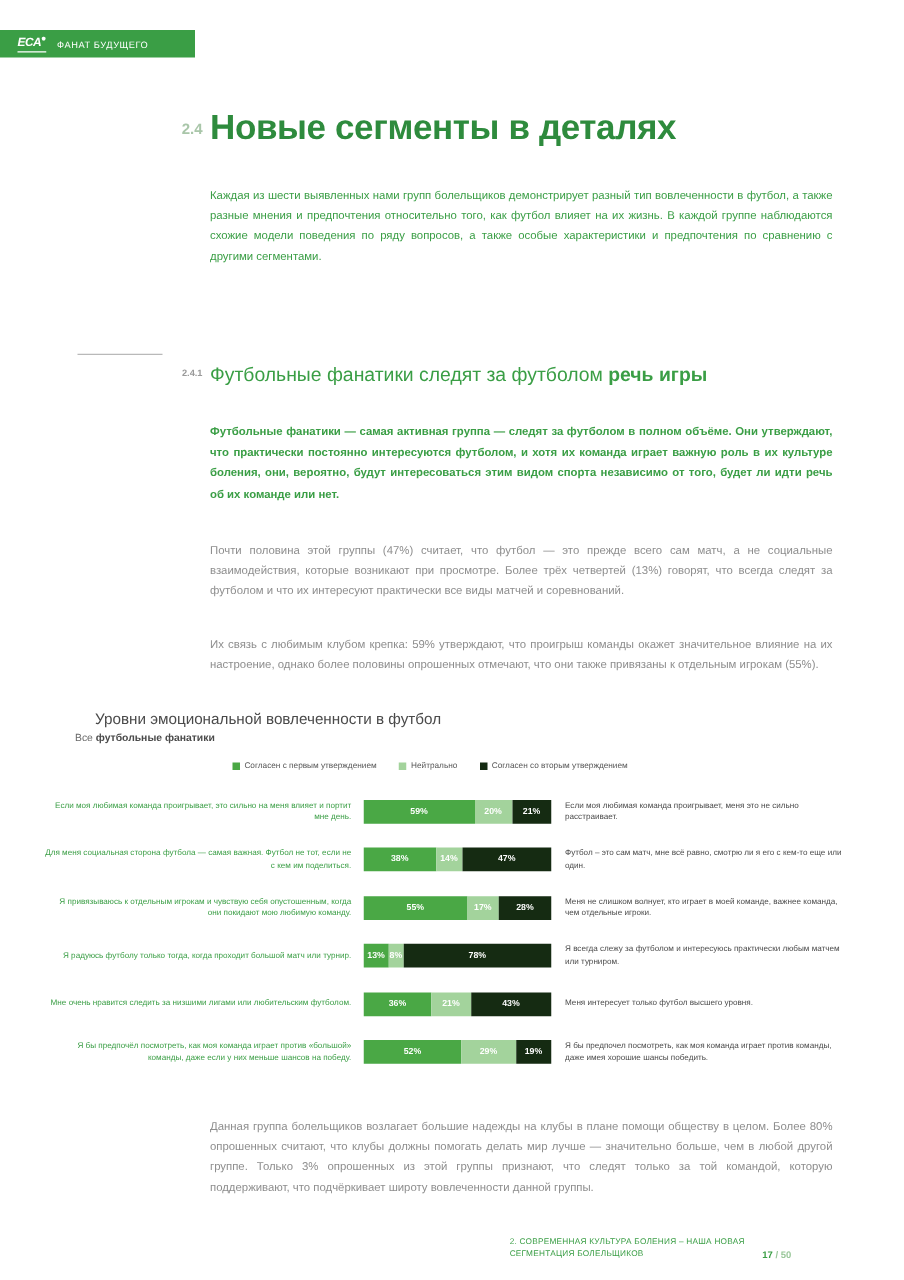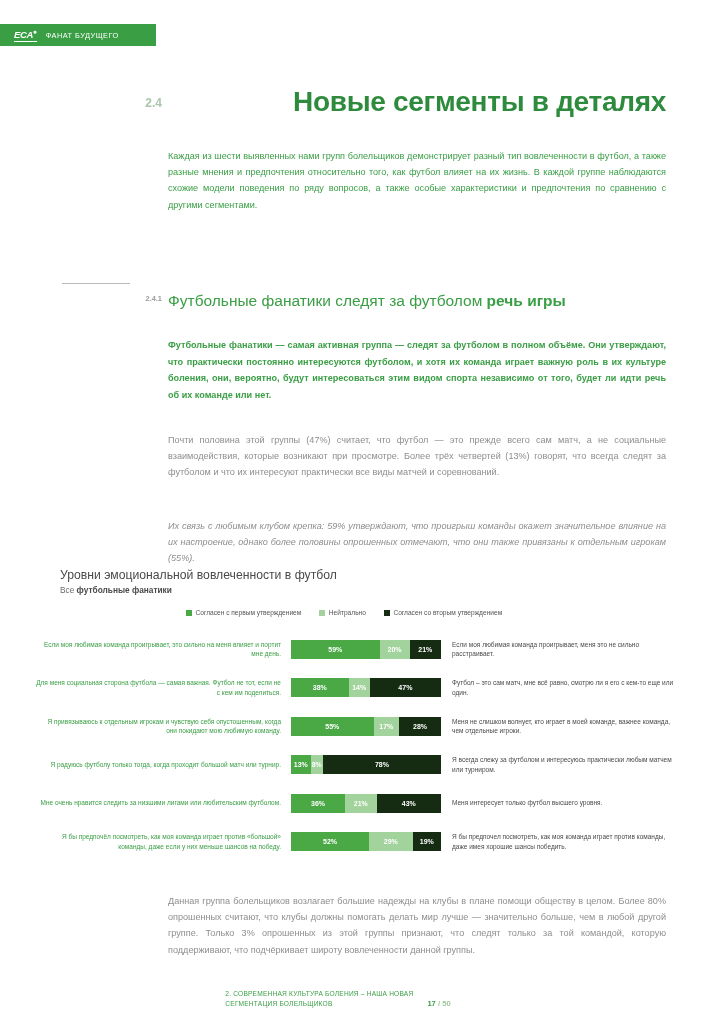--- a/index.html
+++ b/index.html
@@ -49,21 +49,21 @@
   }
   .header-title {
     margin-left: 9px;
     font-size: 7.4px;
     color: #ffffff;
     letter-spacing: 0.45px;
   }
 
   
   .num-col  { position: absolute; left: 60px;  width: 102px; text-align: right; }
-  .body-col { position: absolute; left: 168px; width: 498px; text-align: right; }
+  .body-col { position: absolute; left: 168px; width: 498px; }
 
   
   .chapter-num {
     top: 96px;
     font-size: 12px;
     color: #a9c6a9;
     font-weight: bold;
   }
   .chapter-title {
     top: 86px;
@@ -117,27 +117,27 @@
     font-size: 15.5px;
     line-height: 25px;
     color: #3a9e45;
     text-align: justify;
     font-weight: normal;
   }
   .sub-head b { font-weight: bold; }
 
   .para-bold-green { top: 337px; }
   .para-g1 { top: 432px; }
-  .para-g2 { top: 518px; font-style: italic; }
+  .para-g2 { top: 507px; }
   .para-g3 { top: 893px; }
 
   
   .chart-title {
     position: absolute;
-    left: 60px;
+    left: 76px;
     top: 568px;
     font-size: 12.2px;
     color: #4a4a4a;
     font-weight: normal;
   }
   .chart-sub {
     position: absolute;
     left: 60px;
     top: 585px;
     font-size: 8.3px;
@@ -205,23 +205,23 @@
     line-height: 9.6px;
     color: #4a4a4a;
   }
 
   
   .footer {
     position: absolute;
     left: 0;
     top: 989px;
     width: 723px;
-    padding-right: 47px;
-    display: flex;
-    justify-content: center;
+    padding-right: 90px;
+    display: flex;
+    justify-content: flex-end;
     align-items: flex-start;
     gap: 14px;
   }
   .footer-text {
     font-size: 6.6px;
     line-height: 10px;
     color: #3a9e45;
     text-align: left;
     letter-spacing: 0.2px;
     max-width: 210px;

